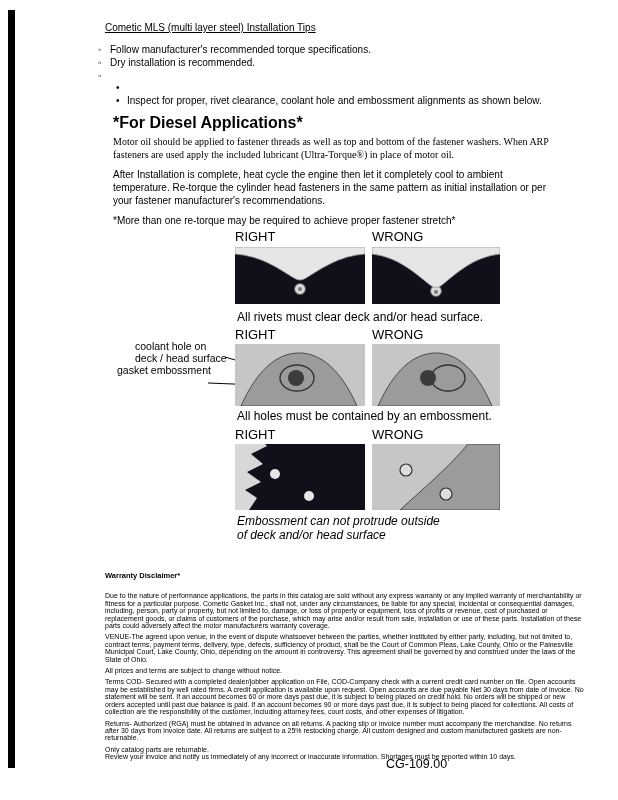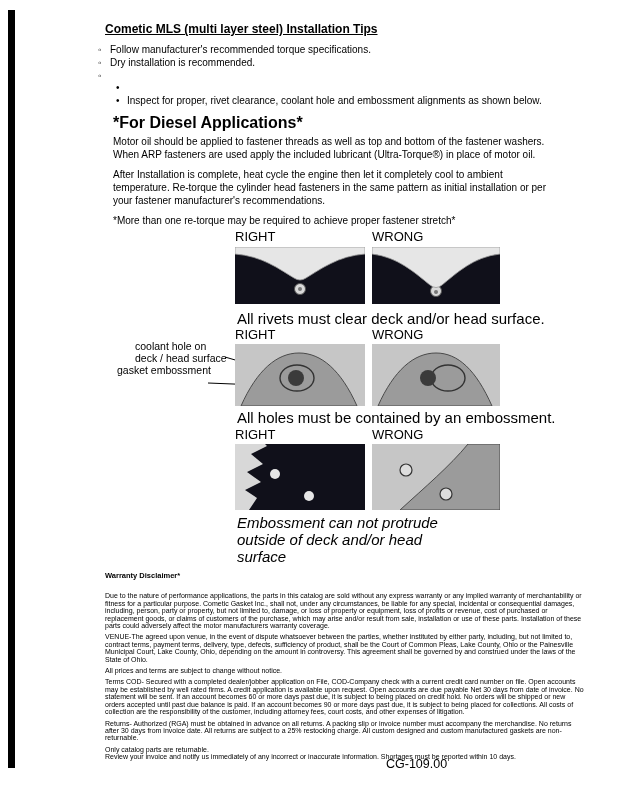--- a/index.html
+++ b/index.html
@@ -7,35 +7,35 @@
   body {
     background:#ffffff;
     font-family:"Liberation Sans", sans-serif;
     color:#000;
     position:relative;
     overflow:hidden;
   }
   .abs { position:absolute; }
   .leftbar { left:8px; top:10px; width:7px; height:758px; background:#000; }
 
-  .title { left:105px; top:22px; font-size:12px; font-weight:bold; text-decoration:underline;text-align:right; }
+  .title { left:105px; top:22px; font-size:10px; font-weight:normal; text-decoration:underline;text-align:right; }
 
   .tips { left:98px; top:44px; width:486px; font-size:10px; }
   .b-item { display:flex; line-height:12.8px; }
   .b-item .mk { flex:0 0 12px; }
   .b-item.sub { padding-left:18px; }
   .b-item.sub .mk { flex:0 0 11px; }
 
   .diesel { left:113px; top:116px; width:446px; font-size:10px; line-height:13px; }
   .diesel h2 { font-size:16px; font-weight:bold; margin-bottom:6px; }
   .diesel p { margin-bottom:7px; }
-  .diesel .p1 { width:438px; }
+  .diesel .p1 { width:438px;font-family:Liberation Serif, serif; }
 
   .dg-label { font-size:13px; }
-  .caption { font-size:15px; }
+  .caption { font-size:12px; }
   .small-label { font-size:10.5px; line-height:11.5px; }
 
   .img { overflow:hidden; }
   .img svg { display:block; width:100%; height:100%; }
 
   .warranty { left:105px; top:572px; width:482px; font-size:7px; line-height:7.4px; }
   .warranty h3 { font-size:7.5px; font-weight:bold; margin-bottom:13px; }
   .warranty p { margin-bottom:4px; }
   .warranty p.tight { margin-bottom:0; }
 

